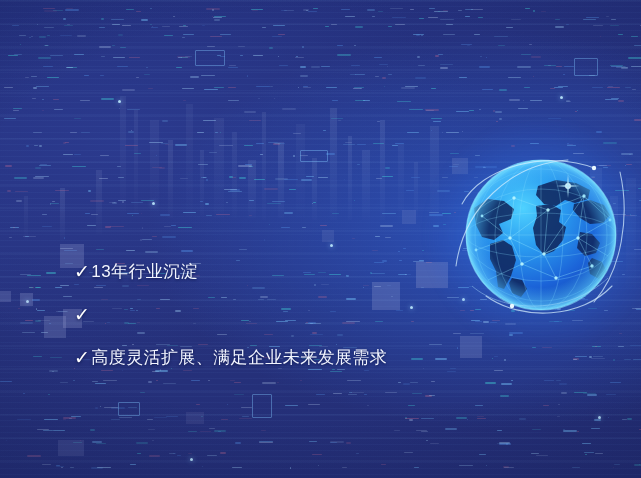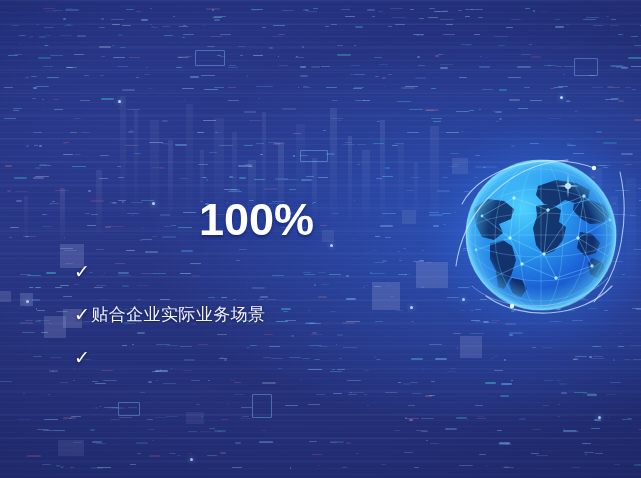--- a/index.html
+++ b/index.html
@@ -1241,29 +1241,29 @@
       <g fill="none" stroke="rgba(180,230,255,.45)" stroke-width=".9">
         <path d="M20,140 C52,168 118,168 156,132"></path>
       </g>
       <circle cx="142" cy="22" r="2.2" fill="#eaf9ff"></circle>
       <circle cx="60" cy="160" r="2.2" fill="#eaf9ff"></circle>
     </svg>
   </div>
 
 
   <div id="subline">
-    <span class="num">100%</span>
   </div>
 
   <div id="bullets">
+    <div class="bullet">
+      <span class="tick">✓</span>
+      <span>13年行业沉淀</span>
+    </div>
     <div class="bullet">
       <span class="tick">✓</span>
     </div>
     <div class="bullet">
       <span class="tick">✓</span>
-      <span>贴合企业实际业务场景</span>
-    </div>
-    <div class="bullet">
-      <span class="tick">✓</span>
+      <span>高度灵活扩展、满足企业未来发展需求</span>
     </div>
   </div>
 
 </div>
 
 </body></html>

